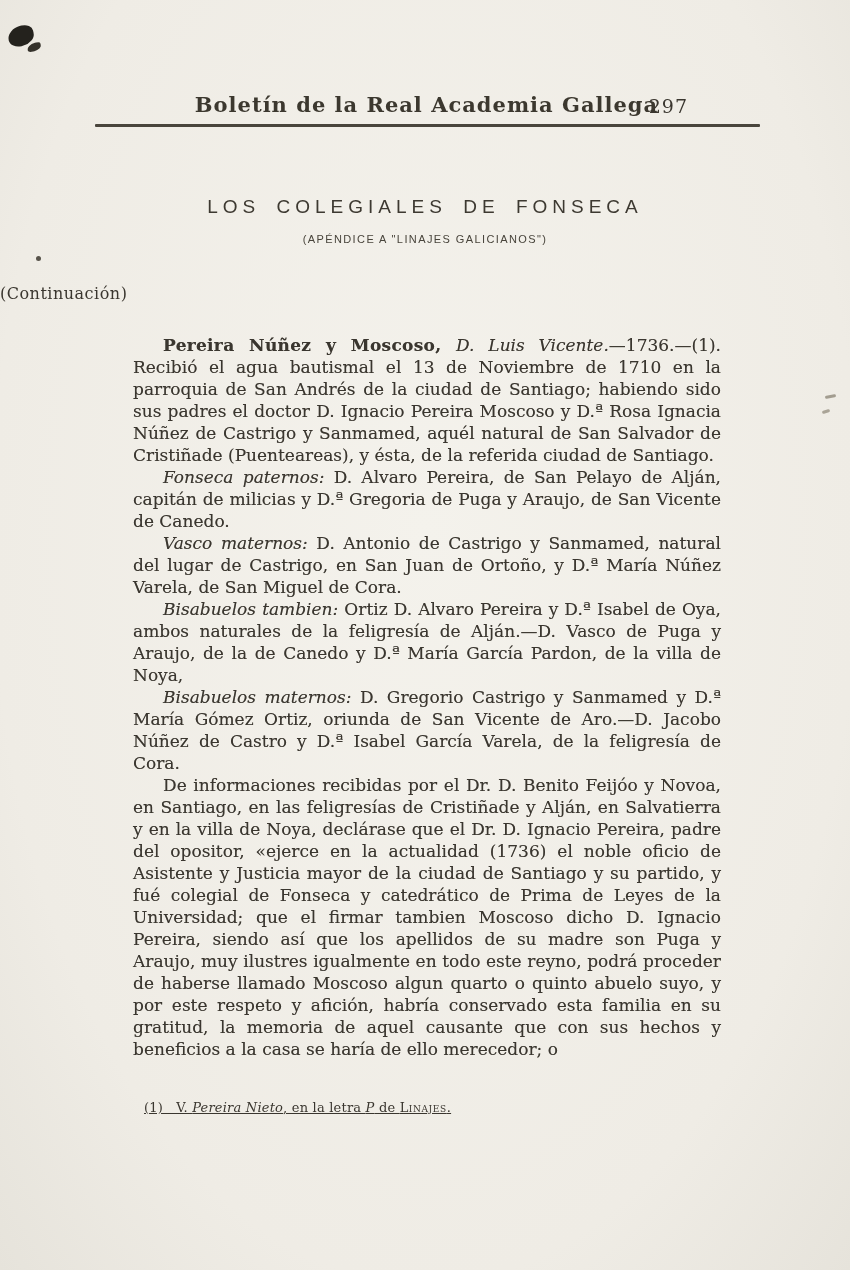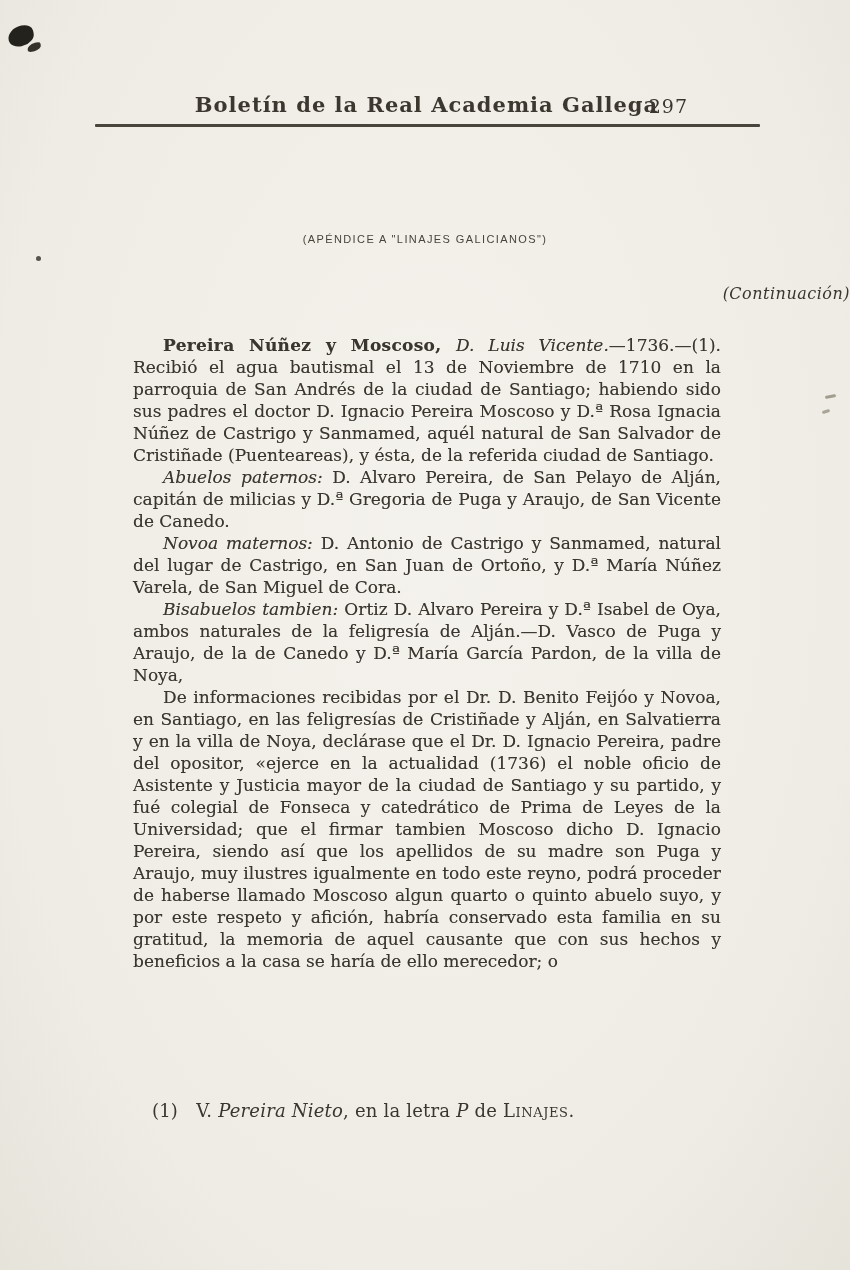--- a/index.html
+++ b/index.html
@@ -73,22 +73,21 @@
     font-family: "Liberation Sans", sans-serif;
     font-size: 11px;
     letter-spacing: 1.4px;
     color: #48443b;
   }
   .continuation {
     position: absolute;
     top: 284px;
     left: 0;
     right: 0;
-    text-align: right;
-    font-style: italic;
+    text-align: left;
     font-size: 16px;
     letter-spacing: 0.5px;
   }
 
   
   .body {
     position: absolute;
     top: 334px;
     left: 133px;
     width: 588px;
@@ -102,24 +101,25 @@
     text-indent: 30px;
   }
   .bold { font-weight: bold; letter-spacing: 0.3px; }
   .italic { font-style: italic; }
   .smallcaps { font-variant: small-caps; letter-spacing: 0.6px; }
 
   
   .footnote {
     position: absolute;
     top: 1100px;
-    left: 152px;
+    left: 144px;
     width: 520px;
-    font-size: 18px;
+    font-size: 13px;
     letter-spacing: 0.2px;
+    text-decoration: underline;
   }
 
   
   .artifact { position: absolute; pointer-events: none; }
   .blob {
     top: 26px;
     left: 8px;
     width: 26px;
     height: 20px;
     background: #24221d;
@@ -163,28 +163,30 @@
   <div class="artifact dot1"></div>
   <div class="artifact dash1"></div>
   <div class="artifact dash2"></div>
 
   <header class="header">
     <span class="journal-title">Boletín de la Real Academia Gallega</span>
     <span class="page-number">297</span>
   </header>
   <div class="header-rule"></div>
 
+  <div class="title">LOS COLEGIALES DE FONSECA</div>
 
   <div class="subtitle">(APÉNDICE A "LINAJES GALICIANOS")</div>
 
   <div class="continuation">(Continuación)</div>
 
   <div class="body">
       <p class="para"><span class="bold">Pereira Núñez y Moscoso, </span><span class="italic">D. Luis Vicente.</span><span>—1736.—(1). Recibió el agua bautismal el 13 de Noviembre de 1710 en la parroquia de San Andrés de la ciudad de Santiago; habiendo sido sus padres el doctor D. Ignacio Pereira Moscoso y D.ª Rosa Ignacia Núñez de Castrigo y Sanmamed, aquél natural de San Salvador de Cristiñade (Puenteareas), y ésta, de la referida ciudad de Santiago.</span></p>
-      <p class="para"><span class="italic">Abuelos paternos: </span><span>D. Alvaro Pereira, de San Pelayo de Alján, capitán de milicias y D.ª Gregoria de Puga y Araujo, de San Vicente de Canedo.</span></p>
-      <p class="para"><span class="italic">Novoa maternos: </span><span>D. Antonio de Castrigo y Sanmamed, natural del lugar de Castrigo, en San Juan de Ortoño, y D.ª María Núñez Varela, de San Miguel de Cora.</span></p>
+      <p class="para"><span class="italic">Fonseca paternos: </span><span>D. Alvaro Pereira, de San Pelayo de Alján, capitán de milicias y D.ª Gregoria de Puga y Araujo, de San Vicente de Canedo.</span></p>
+      <p class="para"><span class="italic">Vasco maternos: </span><span>D. Antonio de Castrigo y Sanmamed, natural del lugar de Castrigo, en San Juan de Ortoño, y D.ª María Núñez Varela, de San Miguel de Cora.</span></p>
       <p class="para"><span class="italic">Bisabuelos tambien: </span><span>Ortiz D. Alvaro Pereira y D.ª Isabel de Oya, ambos naturales de la feligresía de Alján.—D. Vasco de Puga y Araujo, de la de Canedo y D.ª María García Pardon, de la villa de Noya,</span></p>
+      <p class="para"><span class="italic">Bisabuelos maternos: </span><span>D. Gregorio Castrigo y Sanmamed y D.ª María Gómez Ortiz, oriunda de San Vicente de Aro.—D. Jacobo Núñez de Castro y D.ª Isabel García Varela, de la feligresía de Cora.</span></p>
       <p class="para"><span>De informaciones recibidas por el Dr. D. Benito Feijóo y Novoa, en Santiago, en las feligresías de Cristiñade y Alján, en Salvatierra y en la villa de Noya, declárase que el Dr. D. Ignacio Pereira, padre del opositor, «ejerce en la actualidad (1736) el noble oficio de Asistente y Justicia mayor de la ciudad de Santiago y su partido, y fué colegial de Fonseca y catedrático de Prima de Leyes de la Universidad; que el firmar tambien Moscoso dicho D. Ignacio Pereira, siendo así que los apellidos de su madre son Puga y Araujo, muy ilustres igualmente en todo este reyno, podrá proceder de haberse llamado Moscoso algun quarto o quinto abuelo suyo, y por este respeto y afición, habría conservado esta familia en su gratitud, la memoria de aquel causante que con sus hechos y beneficios a la casa se haría de ello merecedor; o</span></p>
     </div>
 
   <div class="footnote"><span>(1) V. </span><span class="italic">Pereira Nieto</span><span>, en la letra </span><span class="italic">P</span><span> de </span><span class="smallcaps">Linajes</span><span>.</span></div>
 
 </div>
 
 </body></html>

